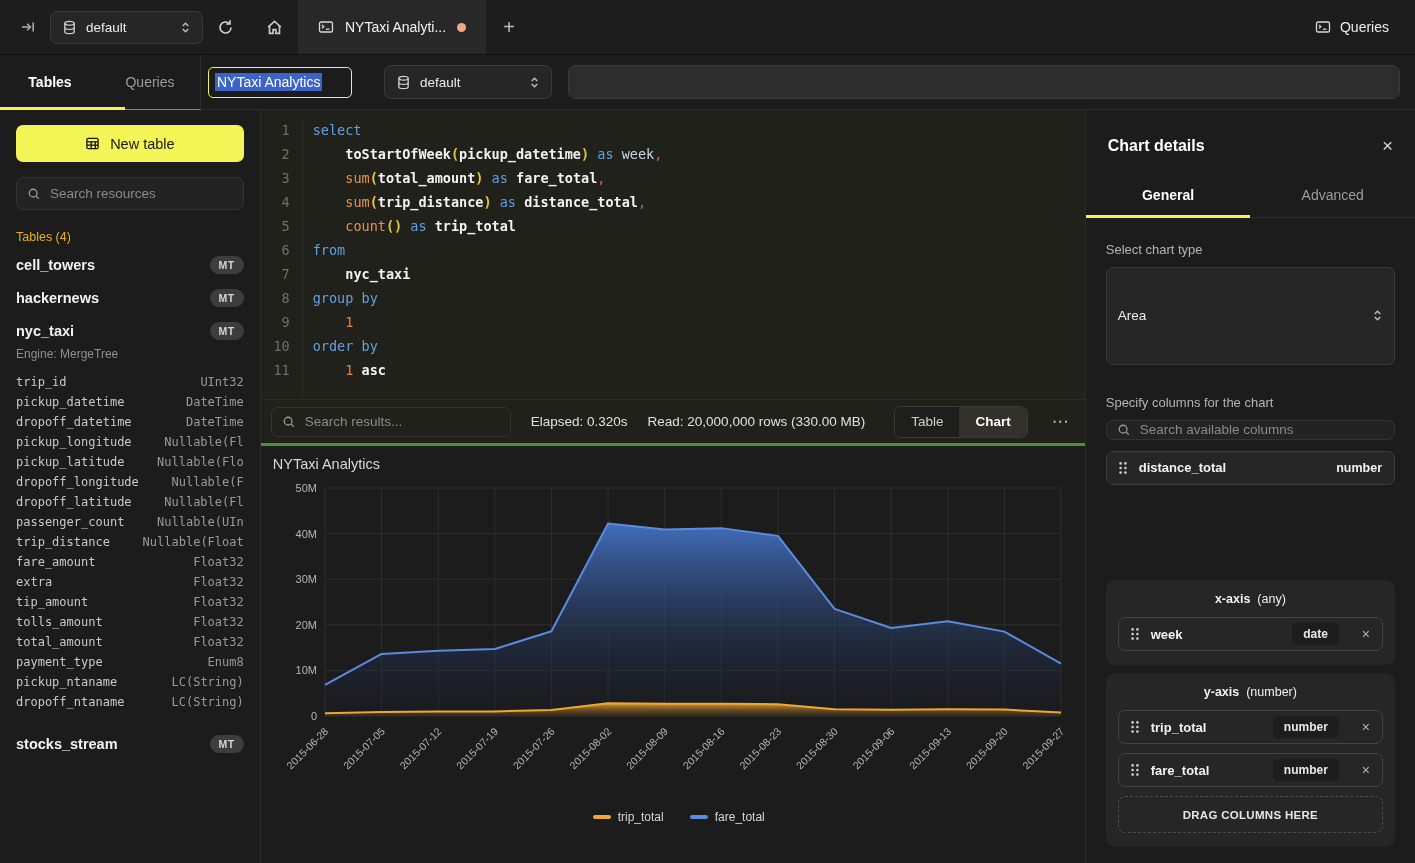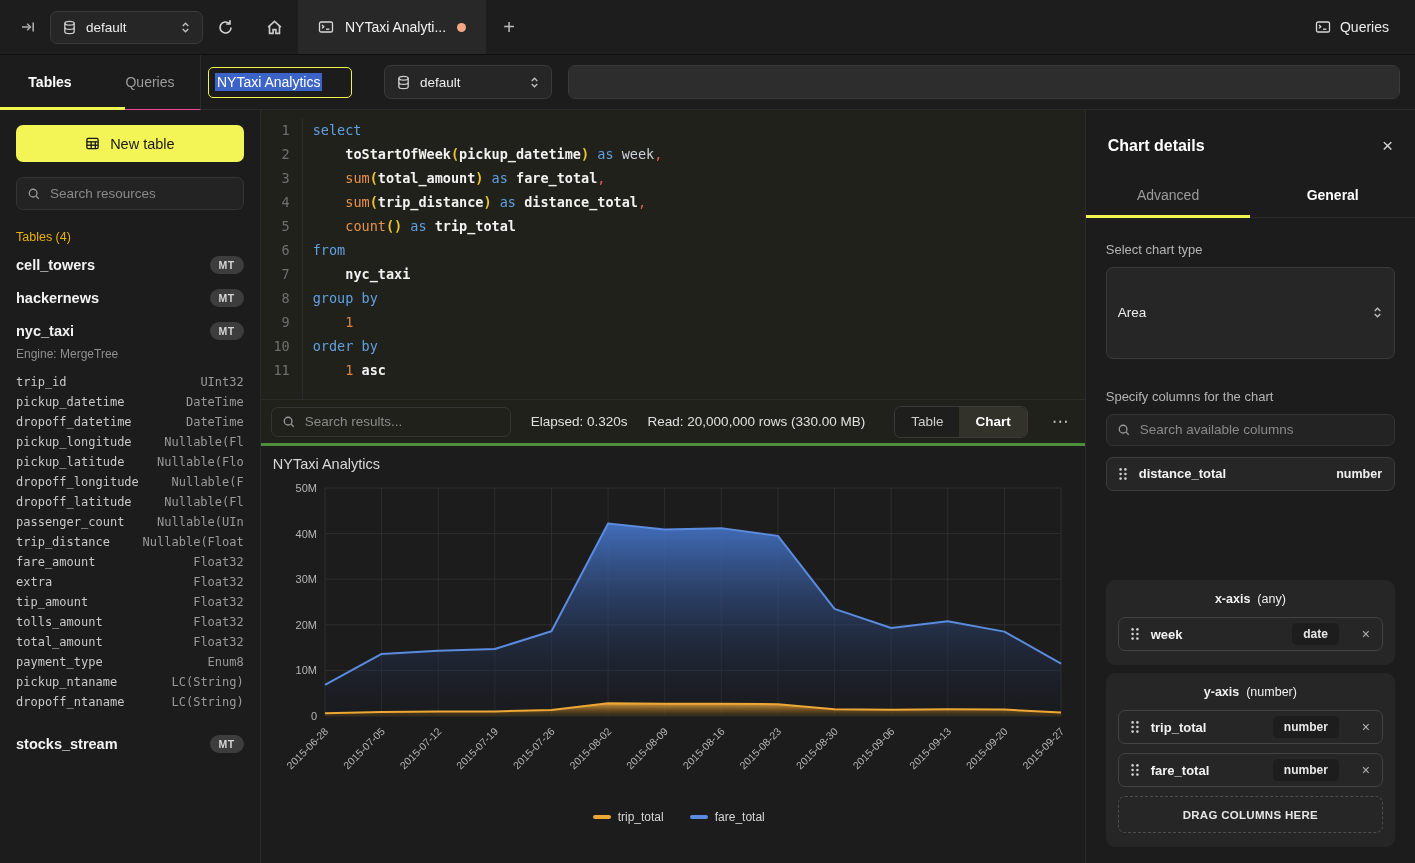--- a/index.html
+++ b/index.html
@@ -92,21 +92,21 @@
   .rp-header { display:flex; align-items:center; justify-content:space-between; padding:26px 22px 20px 22px; }
   .rp-header .t { font-size:16px; font-weight:bold; color:#ffffff; }
   .rp-close { color:#d5d5d5; font-size:19px; line-height:1; cursor:pointer; background:none; border:none; }
   .rp-tabs { display:flex; border-bottom:1px solid #2b2b2b; position:relative; }
   .rp-tab { flex:1; text-align:center; padding:12px 0 14px 0; font-size:14px; color:#9c9c9c; cursor:pointer; }
   .rp-tab.active { color:#ffffff; font-weight:bold; }
   .rp-tab-underline { position:absolute; left:0; bottom:-1px; width:50%; height:3px; background:#f1f34f; }
   .rp-body { flex:1; display:flex; flex-direction:column; padding:0 20px 16px 20px; overflow:hidden; }
   .rp-label { font-size:13px; color:#b4b4b4; }
   .rp-select { margin-top:10px; height:38px; }
-  .rp-search { height:32px; margin-top:10px; }
+  .rp-search { height:20px; margin-top:10px; }
   .drag-item { display:flex; align-items:center; gap:11px; height:34px; padding:0 12px 0 11px; background:#262626; border:1px solid #3d3d3d; border-radius:7px; cursor:grab; }
   .drag-item .dn { font-size:13px; font-weight:bold; color:#f2f2f2; }
   .drag-item .dt-plain { margin-left:auto; font-size:12.5px; font-weight:bold; color:#f0f0f0; }
   .drag-item .dt-badge { margin-left:auto; font-size:12px; font-weight:bold; color:#e8e8e8; background:#1d1d1d; padding:4px 11px; border-radius:5px; }
   .drag-item .x { color:#b5b5b5; font-size:14px; margin-left:12px; cursor:pointer; }
   .axis-group { background:#262626; border-radius:9px; padding:12px 12px 14px 12px; }
   .axis-title { text-align:center; font-size:12.5px; color:#f0f0f0; margin-bottom:11px; }
   .axis-title b { font-weight:bold; }
   .axis-group .drag-item { background:#262626; border-color:#434343; }
   .axis-group .drag-item + .drag-item { margin-top:9px; }
@@ -448,22 +448,22 @@
         </div>
     </div>
   </div>
 
   <div class="rightpanel">
     <div class="rp-header">
       <span class="t">Chart details</span>
       <button class="rp-close">×</button>
     </div>
     <div class="rp-tabs">
+      <div class="rp-tab active">General</div>
       <div class="rp-tab">Advanced</div>
-      <div class="rp-tab active">General</div>
       <div class="rp-tab-underline"></div>
     </div>
     <div class="rp-body">
       <div class="rp-label" style="margin-top:24px;">Select chart type</div>
       <div class="select-box rp-select">
         <span class="lbl">Area</span>
         <span class="spacer"></span>
         <span class="icon-btn">
           <svg width="13" height="13" viewBox="0 0 14 14" fill="none" stroke="#bdbdbd" stroke-width="1.5">
               <path d="M4 5.4 7 2.4l3 3"></path>

